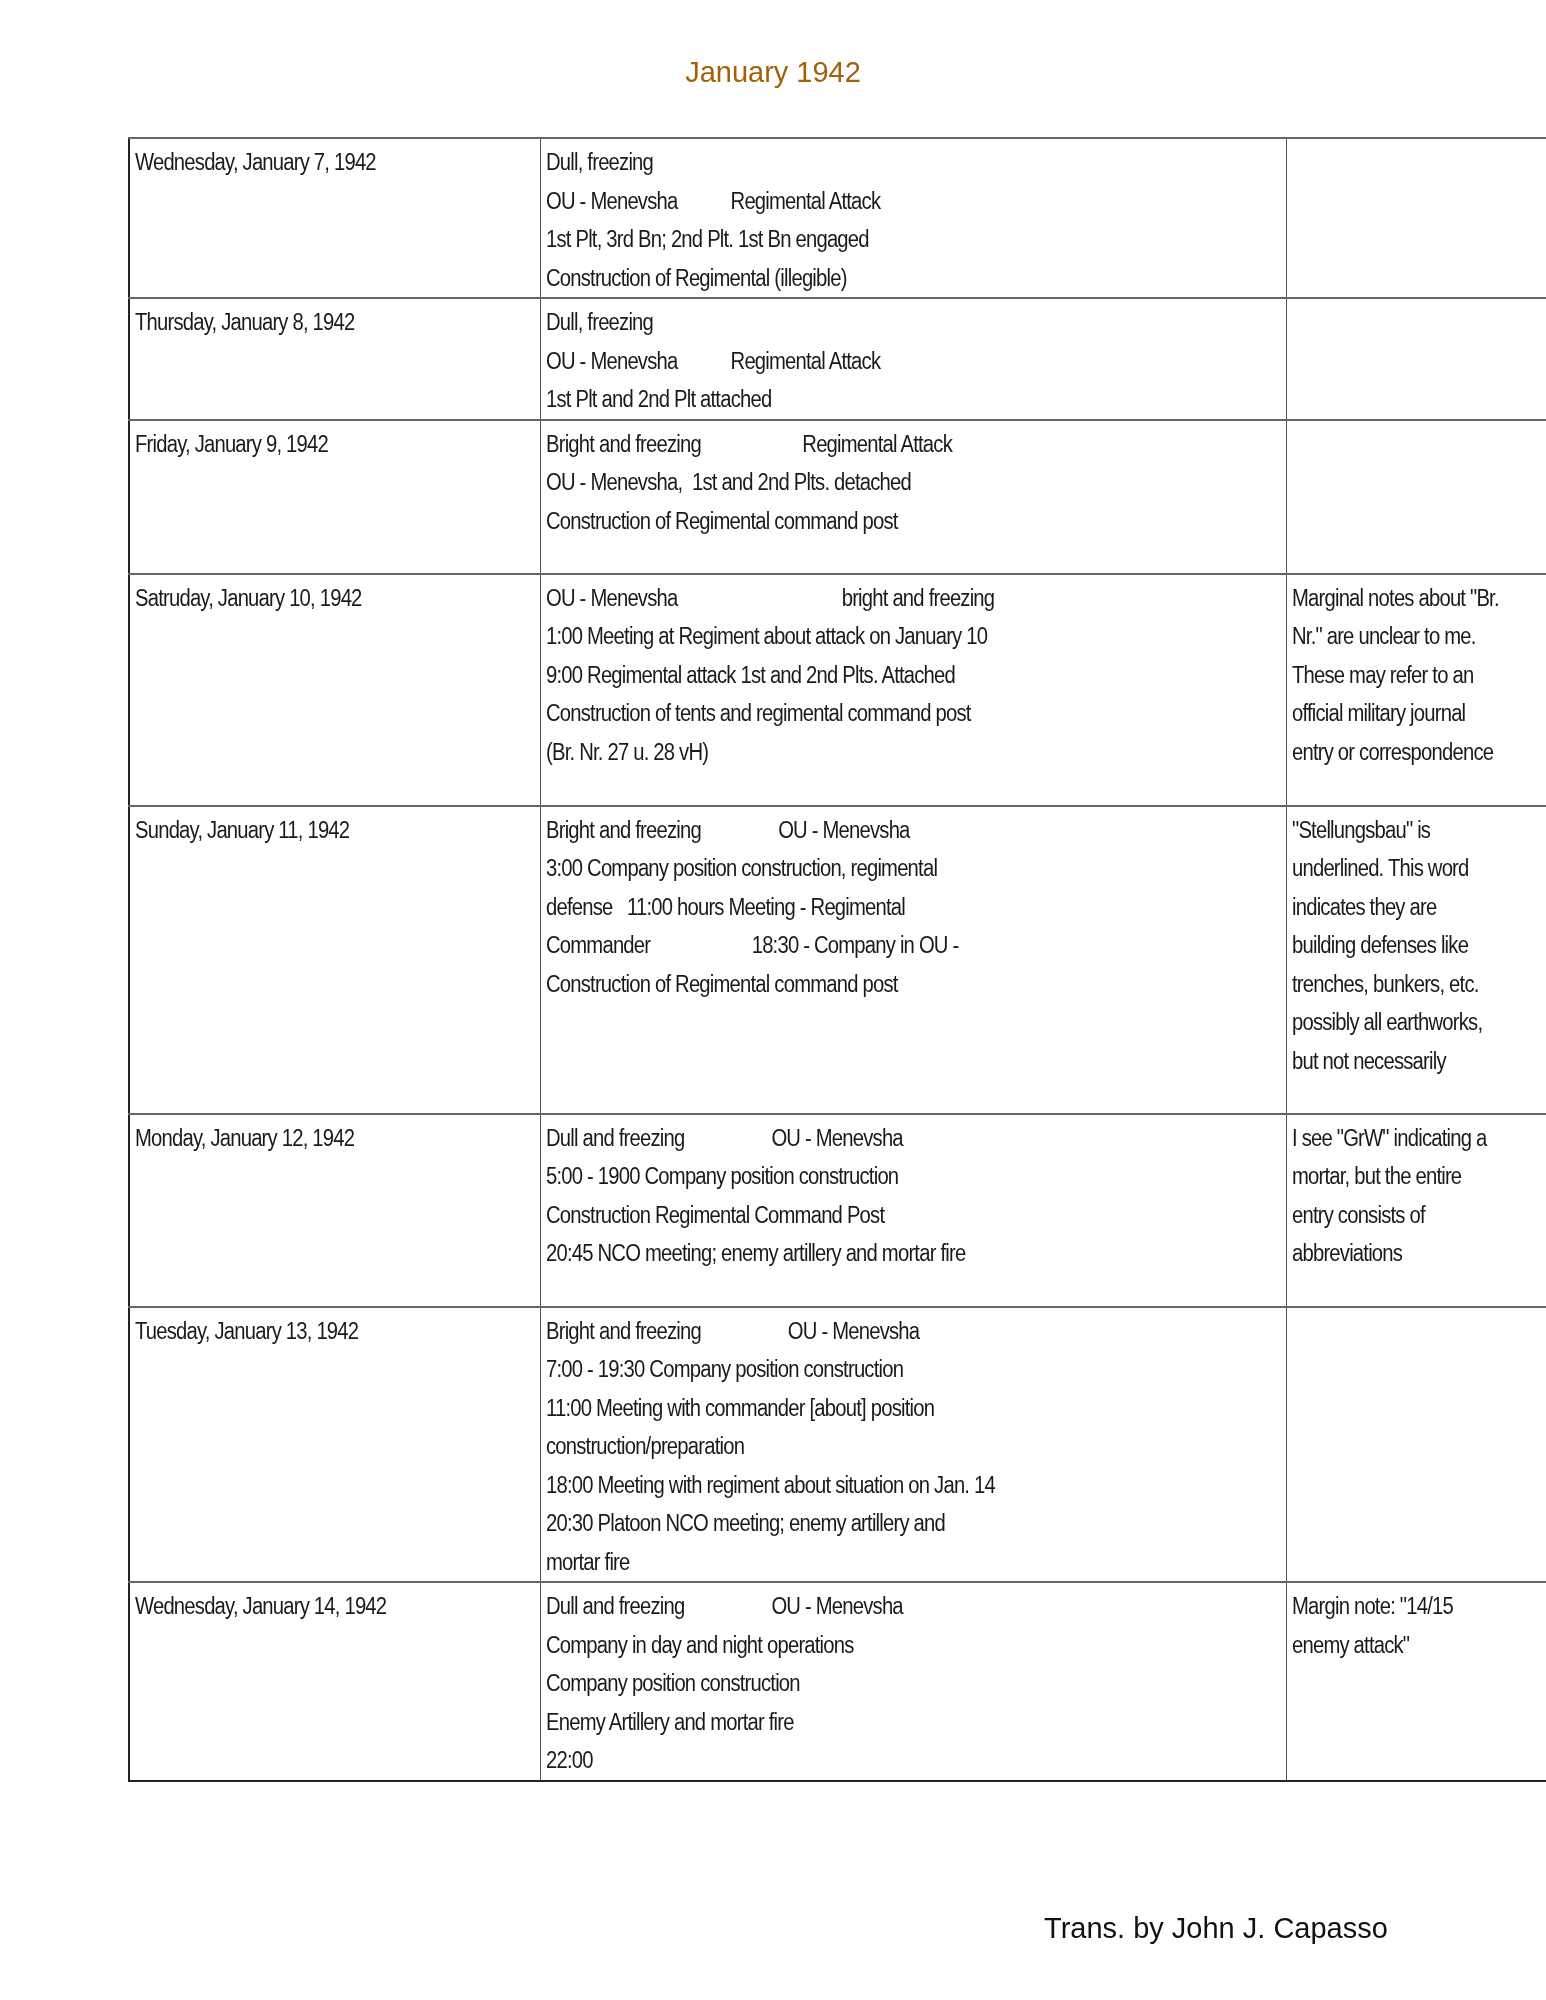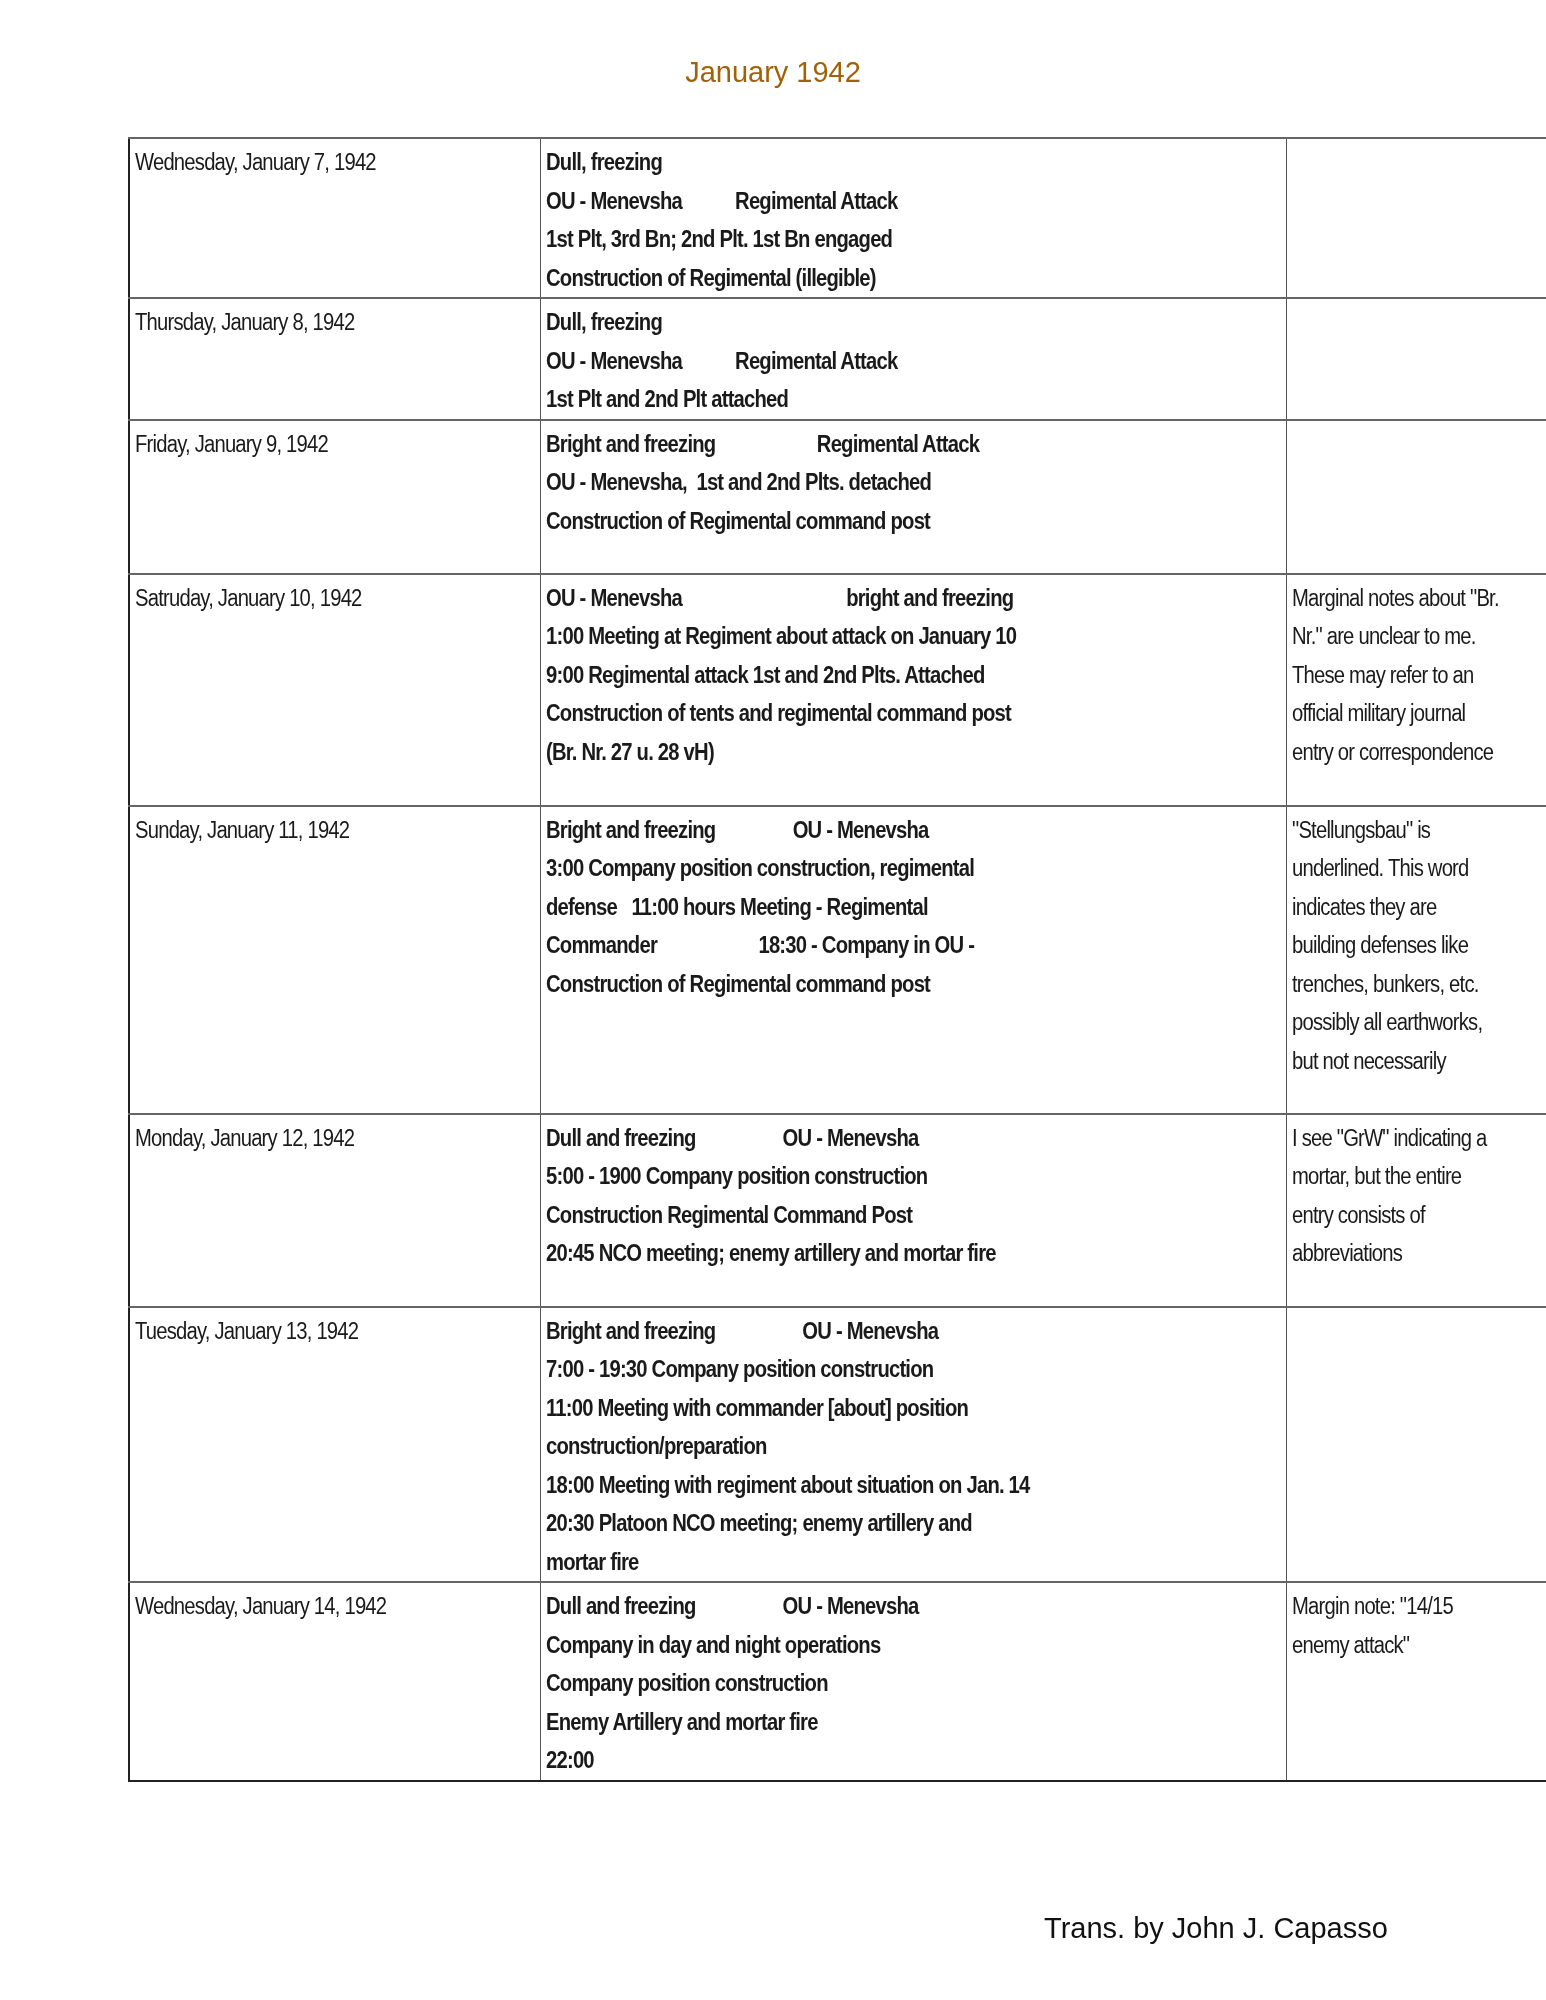--- a/index.html
+++ b/index.html
@@ -14,21 +14,21 @@
     font-family: "Liberation Sans", sans-serif;
   }
   table.journal td {
     border: 1px solid #555; vertical-align: top;
     padding: 4px 5px 0 5px;
     font-size: 23px; line-height: 38.5px; letter-spacing: -0.9px;
     transform-origin: left top;
   }
   table.journal tr { border-top: 2px solid #666; }
   .c1 { width: 337px; }
-  .c2 { width: 610px; font-weight: bold; }
+  .c2 { width: 610px; }
   .c3 { width: 297px; }
   .line { display: block; white-space: pre; }
   .c3 .line { white-space: normal; }
   .cond { display: inline-block; transform: scaleX(0.88); transform-origin: left top; white-space: pre; }
   .footer {
     position: absolute; left: 1044px; top: 1912px;
     font-family: "Liberation Sans", sans-serif; font-size: 29px; color: #111;
   }
 </style>
 </head>

